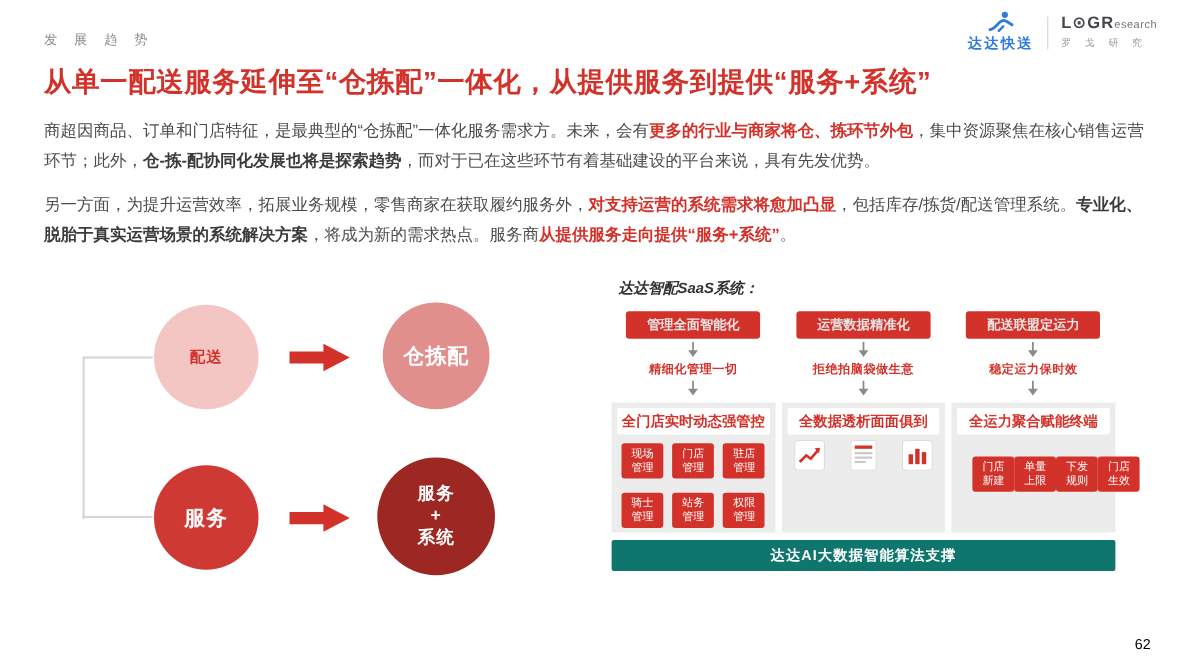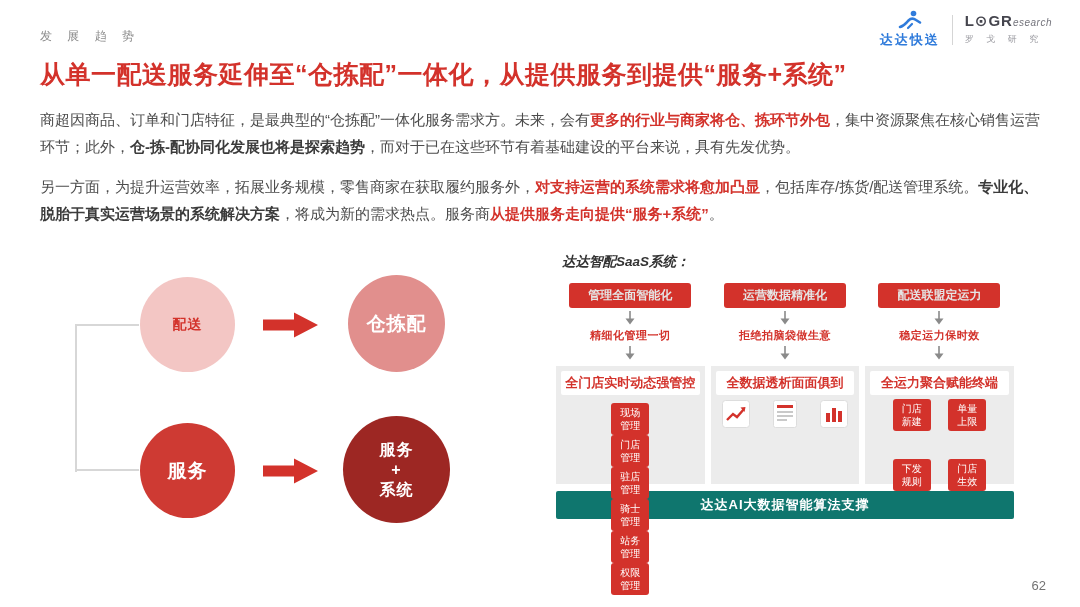--- a/index.html
+++ b/index.html
@@ -9,21 +9,21 @@
   .slide { position:relative; width:1080px; height:607px; background:#ffffff; overflow:hidden; }
 
   
   .eyebrow { position:absolute; left:40px; top:28px; font-size:12px; color:#8c8c8c; letter-spacing:6px; }
   .logos { position:absolute; top:10px; right:28px; display:flex; align-items:center; gap:12px; }
   .dada { display:flex; flex-direction:column; align-items:center; }
   .dada-text { color:#2F7BDB; font-weight:bold; font-size:13px; letter-spacing:2px; margin-top:1px; }
   .logo-divider { width:1px; height:30px; background:#d5d5d5; }
   .logr { display:flex; flex-direction:column; }
   .logr-main { font-size:15px; font-weight:bold; color:#45454e; letter-spacing:1px; line-height:1.1; }
-  .logr-rest { font-size:10px; font-weight:normal; color:#73737b; letter-spacing:0.5px;font-style:italic; }
+  .logr-rest { font-size:10px; font-weight:normal; color:#73737b; letter-spacing:0.5px; }
   .logr-sub { font-size:9px; color:#9a9aa0; letter-spacing:5px; margin-top:3px; }
 
   
   .title { position:absolute; left:40px; top:58px; width:1010px; font-size:25px; color:#D3322B; font-weight:bold; letter-spacing:0.5px; }
   .paragraphs { position:absolute; left:40px; top:106px; width:1008px; font-size:15px; line-height:1.8; color:#4c4c4c; }
   .para + .para { margin-top:13px; }
   .seg-normal { }
   .seg-bold { color:#3b3b3b; font-weight:bold; }
   .seg-bold-red { color:#D3322B; font-weight:bold; }
 
@@ -45,28 +45,28 @@
   
   .right-diagram { position:absolute; left:556px; top:252px; width:458px; }
   .saas-intro { font-style:italic; font-weight:bold; color:#333333; font-size:13.5px; line-height:1.55; padding-left:6px; }
   .saas-columns { display:flex; gap:6px; margin-top:10px; }
   .saas-col { width:148.6px; display:flex; flex-direction:column; align-items:center; }
   .pill { width:122px; background:#D3322B; color:#e5e5e5; font-size:12px; font-weight:bold; text-align:center; padding:4px 0; border-radius:3px; }
   .down-arrow { margin:3px 0; }
   .caption { color:#D3322B; font-size:11px; font-weight:bold; letter-spacing:0.5px; }
   .panel { width:100%; height:118px; background:#ECECEC; margin-top:3px; padding:5px; }
   .panel-title { background:#ffffff; color:#D3322B; font-size:13px; font-weight:bold; text-align:center; padding:3px 0; border-radius:2px;font-family:Liberation Mono, monospace; }
-  .btn-grid3 { display:grid; grid-template-columns:repeat(1,1fr); margin-top:8px; justify-items:center; }
-  .btn-grid2 { display:grid; grid-template-columns:repeat(2,1fr); row-gap:28px; margin-top:4px; justify-items:center; padding:0 14px; width:100%; }
+  .btn-grid3 { display:grid; grid-template-columns:repeat(3,1fr); row-gap:13px; margin-top:8px; justify-items:center; }
+  .btn-grid2 { display:grid; grid-template-columns:repeat(4,1fr); row-gap:3px; margin-top:20px; justify-items:center; padding:0 14px; width:100%; }
   .mini-btn { width:38px; padding:3px 8px; background:#D3322B; color:#ffffff; font-size:10px; line-height:1.3; text-align:center; border-radius:3px; }
   .icons-row { display:flex; justify-content:space-between; width:126px; margin:5px auto 0; }
   .btn-row { display:flex; justify-content:space-between; width:134px; margin:6px auto 0; }
   .saas-footer { margin-top:7px; background:#0f766e; color:#ffffff; text-align:center; font-weight:bold; font-size:13px; padding:5px 0; letter-spacing:1px; border-radius:2px; }
 
-  .page-number { position:absolute; right:34px; bottom:14px; color:#737373; font-size:13px; }
+  .page-number { position:absolute; right:34px; bottom:14px; color:#000000; font-size:13px; }
 </style>
 </head>
 <body>
 
 <div class="slide">
 
   <div class="eyebrow">发 展 趋 势</div>
 
   <div class="logos">
     <div class="dada">

